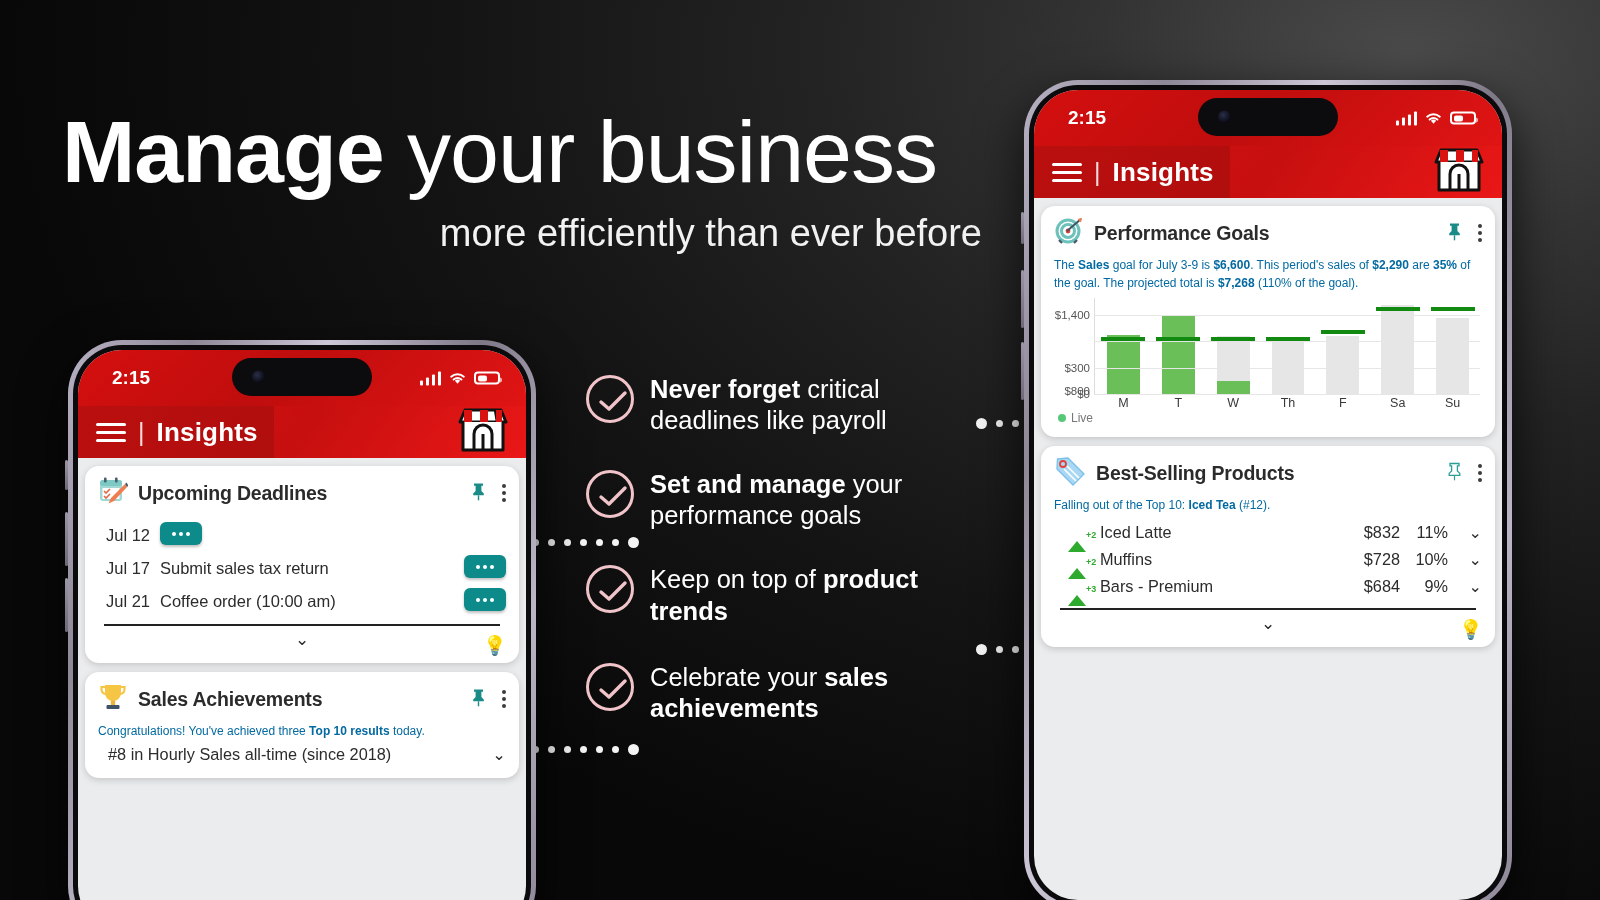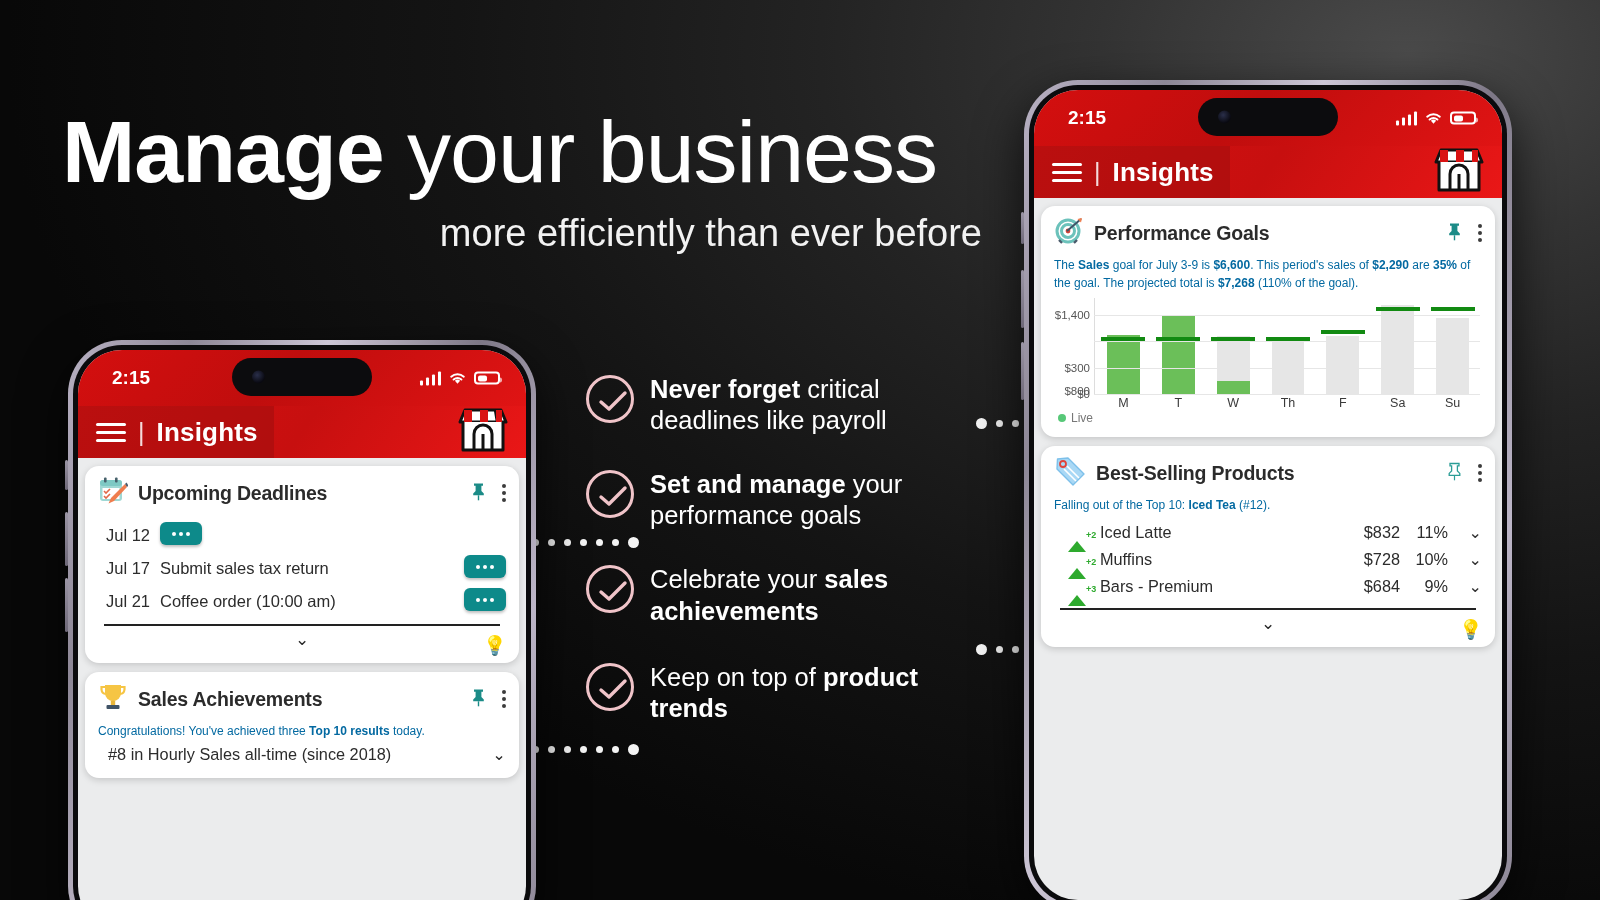--- a/index.html
+++ b/index.html
@@ -192,29 +192,29 @@
           </svg>
       </span>
       <span class="ftext"><b>Set and manage</b><span> your performance goals</span></span>
     </div>
     <div class="feature">
       <span class="chk">
         <svg width="30" height="24" viewBox="0 0 30 24">
             <path d="M3 12 L11 19 L27 3" stroke="#f0c4c9" stroke-width="3.4" fill="none" stroke-linecap="round" stroke-linejoin="round"></path>
           </svg>
       </span>
-      <span class="ftext"><span>Celebrate your </span><b>sales achievements</b></span>
+      <span class="ftext"><span>Keep on top of </span><b>product trends</b></span>
     </div>
     <div class="feature">
       <span class="chk">
         <svg width="30" height="24" viewBox="0 0 30 24">
             <path d="M3 12 L11 19 L27 3" stroke="#f0c4c9" stroke-width="3.4" fill="none" stroke-linecap="round" stroke-linejoin="round"></path>
           </svg>
       </span>
-      <span class="ftext"><span>Keep on top of </span><b>product trends</b></span>
+      <span class="ftext"><span>Celebrate your </span><b>sales achievements</b></span>
     </div>
   </div>
 
   <div class="reddot" style="left:492px; top:494px;"></div>
   <div class="reddot sm" style="left:516px; top:498px;"></div>
   <div class="dots" style="left:532px; top:538px;">
     <i></i>
       <i></i>
       <i></i>
       <i></i>

